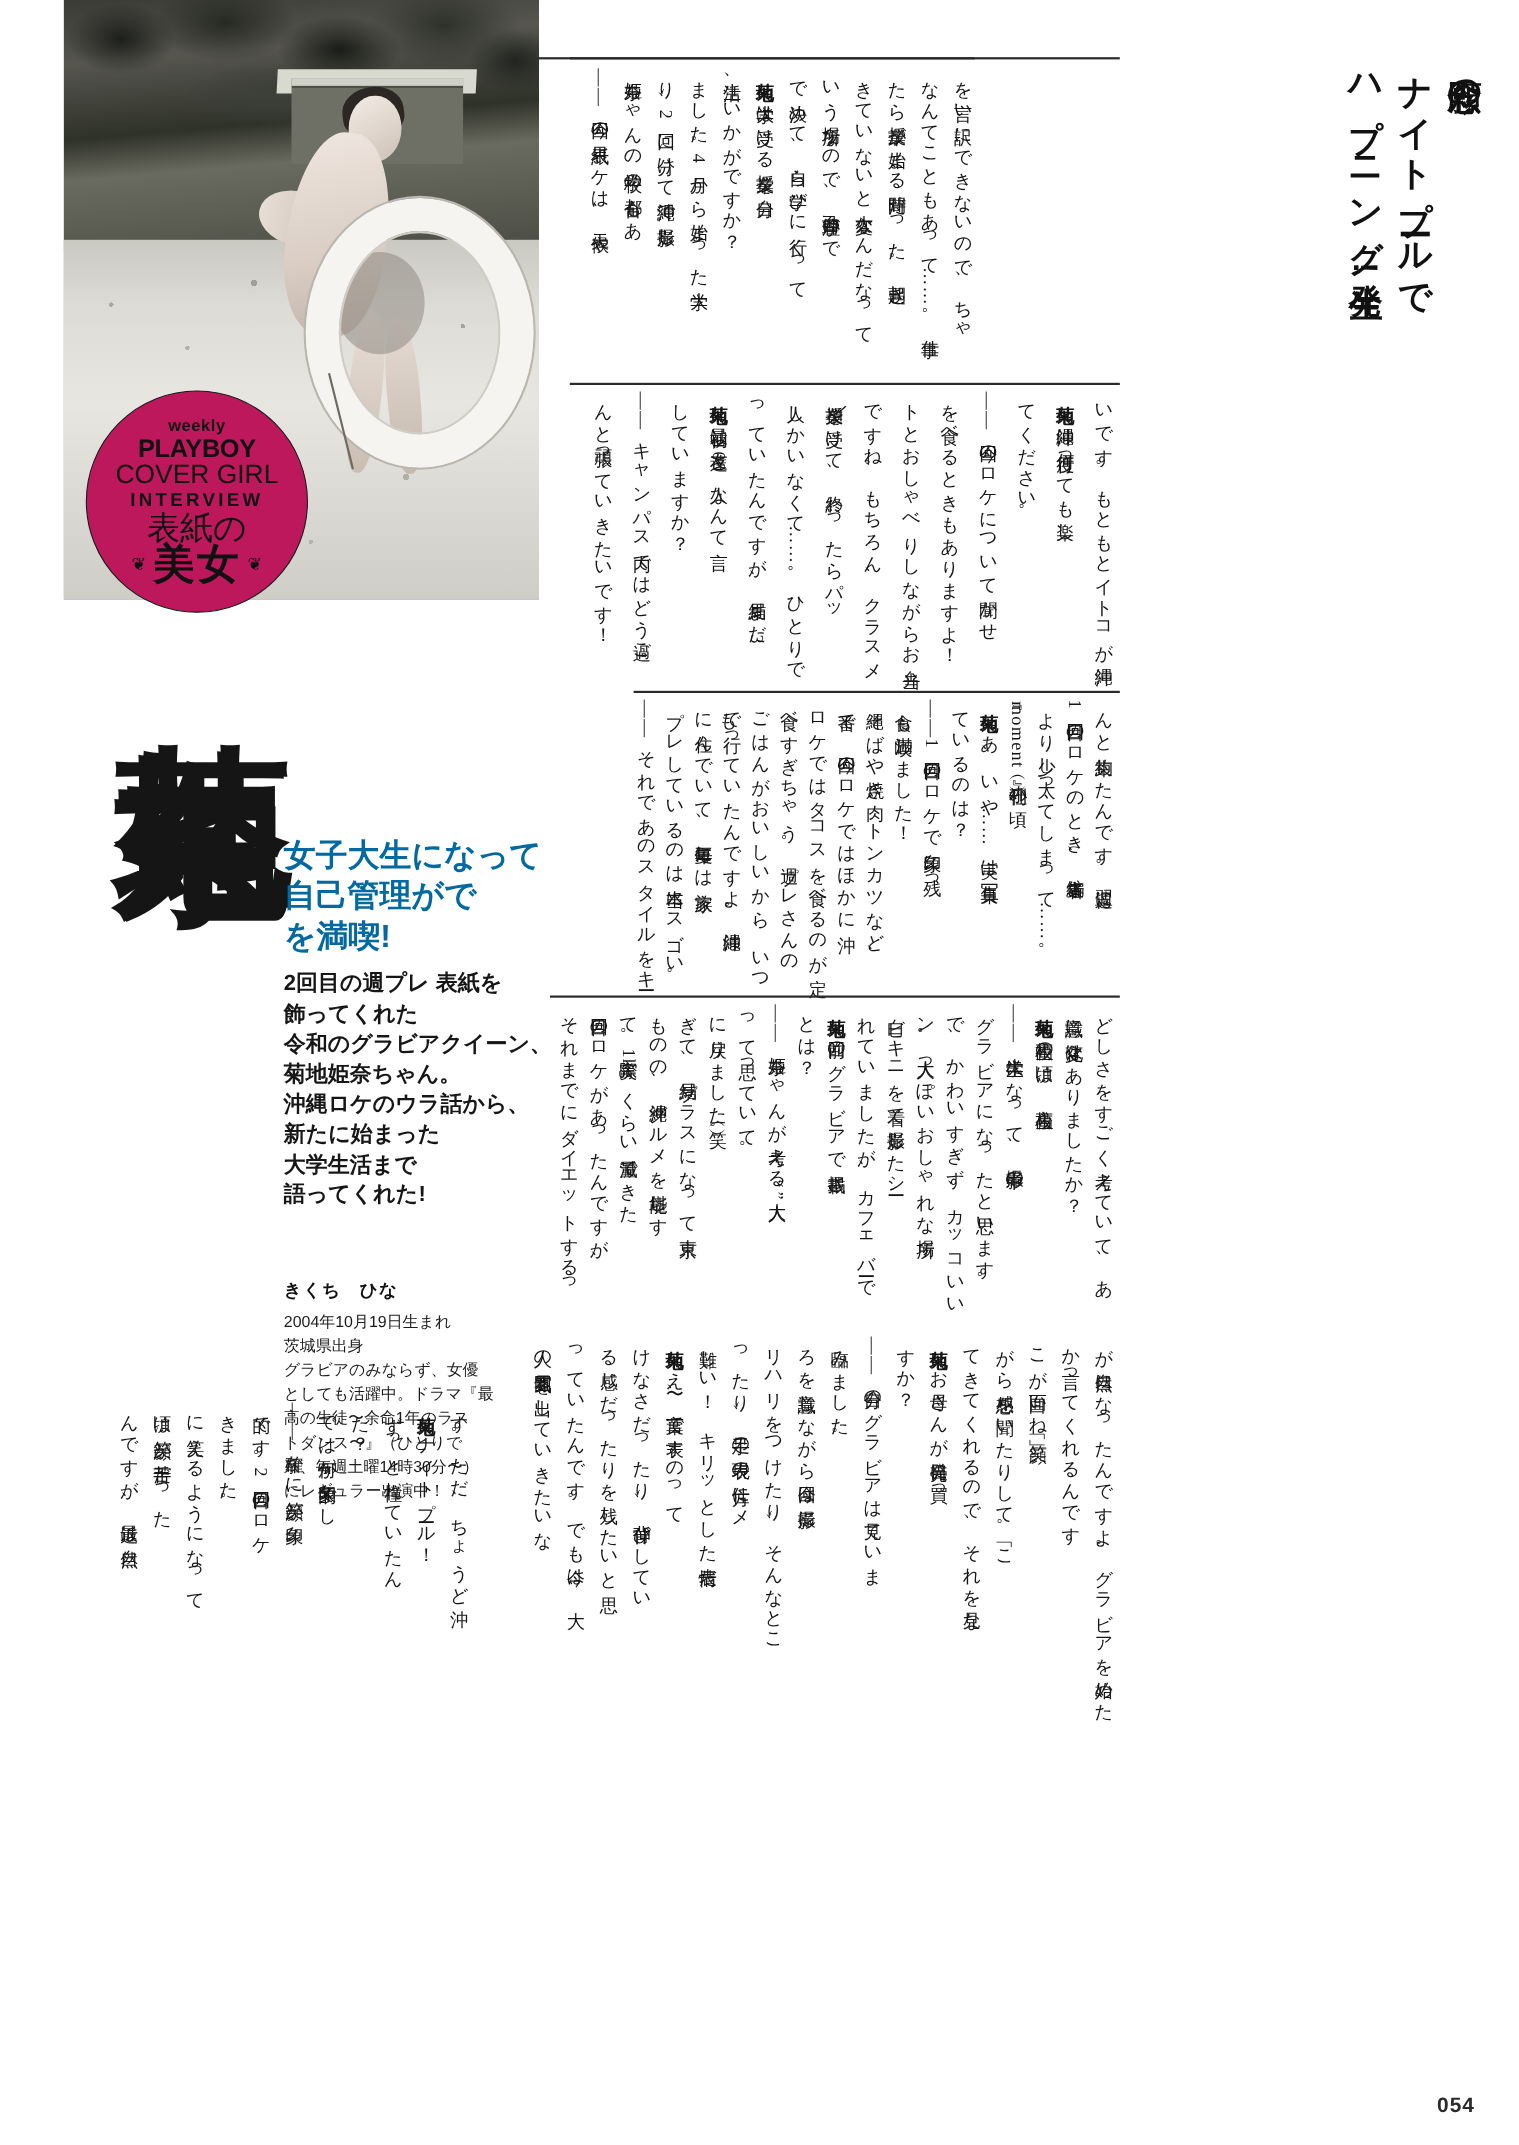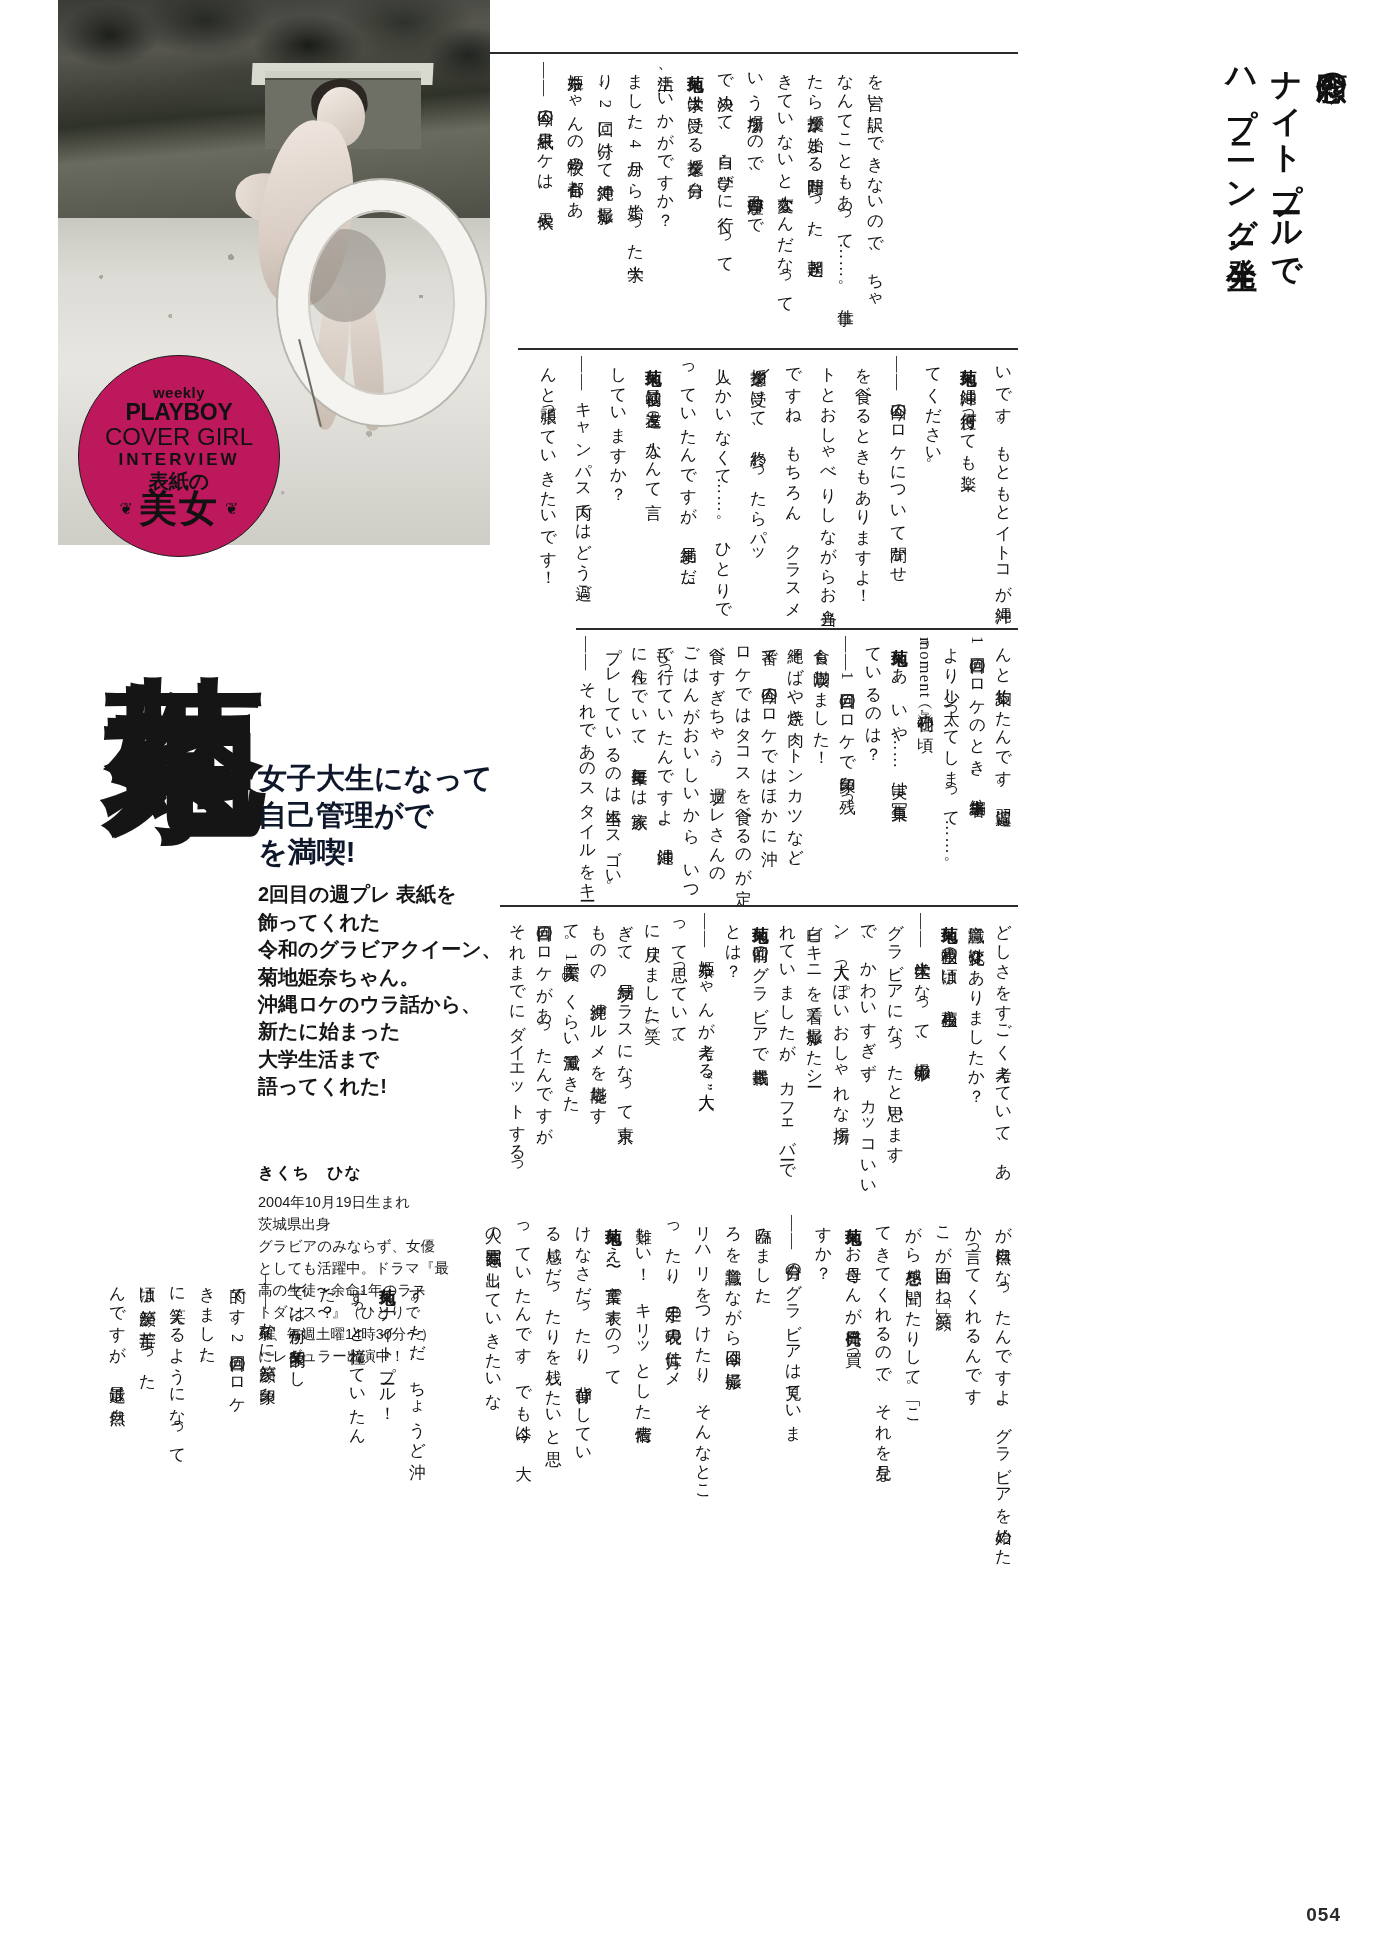--- a/index.html
+++ b/index.html
@@ -69,32 +69,32 @@
 
   
   #badge{position:absolute;left:78px;top:355px;width:200px;height:200px;
          background:#be185d;border-radius:50%;border:1.6px solid #1a1a1a;
          display:flex;flex-direction:column;align-items:center;justify-content:center;
          line-height:1;text-align:center;}
   #badge .b-weekly{font-size:15px;font-weight:700;letter-spacing:.5px;margin-bottom:1px;}
   #badge .b-playboy{font-size:23px;font-weight:700;letter-spacing:-.3px;margin-bottom:1px;}
   #badge .b-cover{font-size:24px;font-weight:300;letter-spacing:0px;margin-bottom:2px;}
   #badge .b-interview{font-size:17px;font-weight:700;letter-spacing:3px;margin-bottom:3px;}
-  #badge .b-jp1{font-size:20px;font-weight:700;letter-spacing:0;display:flex;align-items:center;gap:4px;}
+  #badge .b-jp1{font-size:30px;font-weight:400;letter-spacing:0;display:flex;align-items:center;gap:4px;}
   #badge .b-jp2{font-size:38px;font-weight:700;letter-spacing:2px;margin-top:-2px;}
   #badge .flo{font-size:16px;color:#111;}
 
   
   #bigname{position:absolute;left:66px;top:545px;width:200px;height:720px;
         writing-mode:vertical-rl;font-size:160px;font-weight:700;line-height:1.0;
         letter-spacing:6px;color:#151515;font-family:"Liberation Serif",serif;}
 
   
   #head-block{position:absolute;left:258px;top:760px;width:265px;}
-  #head-block .hl{font-size:29px;font-weight:700;line-height:1.28;letter-spacing:0px;color:#0f172a;}
+  #head-block .hl{font-size:29px;font-weight:700;line-height:1.28;letter-spacing:0px;color:#0369a1;}
   #head-block .lede{margin-top:10px;font-size:20px;font-weight:700;line-height:1.37;color:#161616;}
 
   
   #bio{position:absolute;left:258px;top:1163px;width:248px;}
   #bio .bio-name{font-size:16px;font-weight:700;letter-spacing:1px;margin-bottom:7px;}
   #bio .bio-body{font-size:14.5px;line-height:1.52;color:#1b1b1b;}
 
   
   .vcolgroup{position:absolute;}
   .vtext{writing-mode:vertical-rl;text-orientation:mixed;

